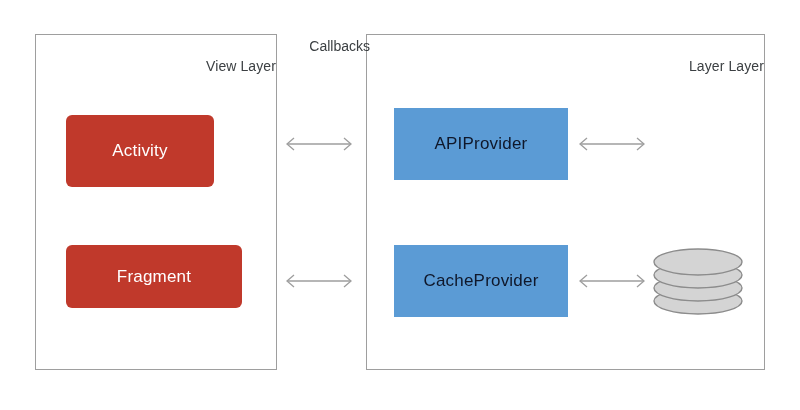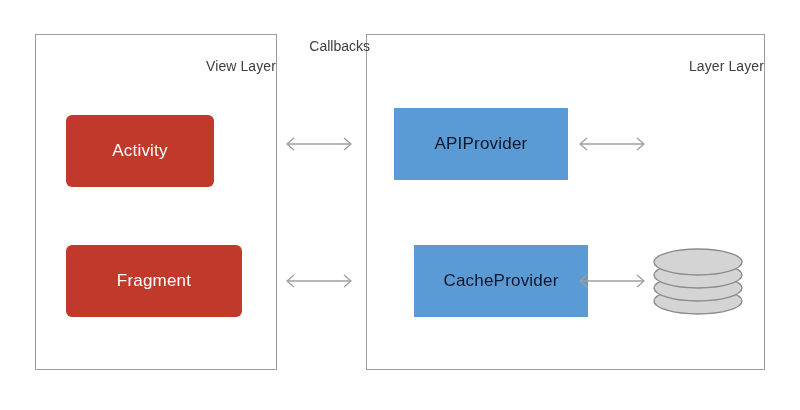--- a/index.html
+++ b/index.html
@@ -82,23 +82,23 @@
   }
   .node-gray {
     background: #d4d4d4;
     border: 1px solid #9a9a9a;
     color: #8c8c8c;
     border-radius: 0;
     font-size: 14px;
   }
 
   #node-activity      { left: 66px;  top: 115px; width: 148px; height: 72px; }
-  #node-fragment      { left: 66px;  top: 245px; width: 176px; height: 72px; }
+  #node-fragment      { left: 66px;  top: 245px; width: 176px; height: 63px; }
   #node-apiprovider   { left: 394px; top: 108px; width: 174px; height: 72px; }
-  #node-cacheprovider { left: 394px; top: 245px; width: 174px; height: 72px; margin-left: 20px; }
+  #node-cacheprovider { left: 394px; top: 245px; width: 174px; height: 72px; }
   #node-restapi       { left: 652px; top: 106px; width: 90px;  height: 76px; }
 
   
   #node-database {
     position: absolute;
     left: 650px;
     top: 243px;
     width: 96px;
     height: 80px;
   }

